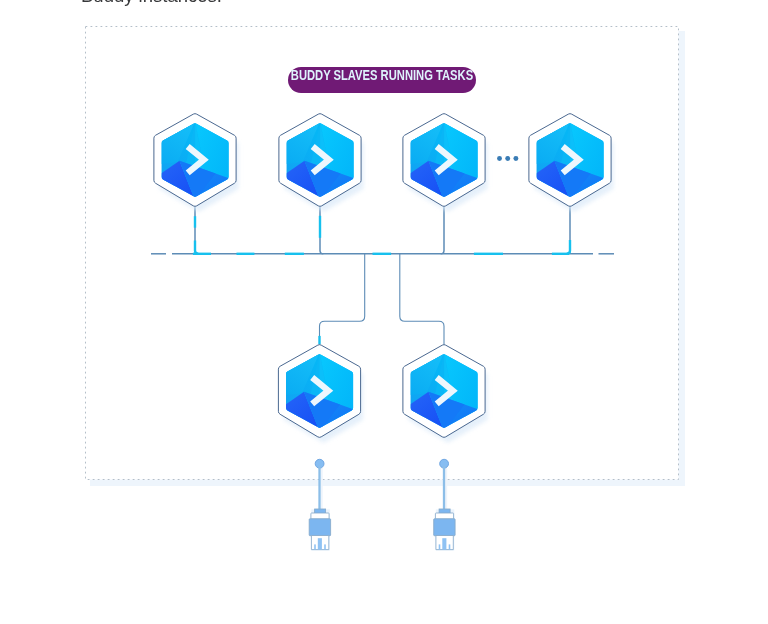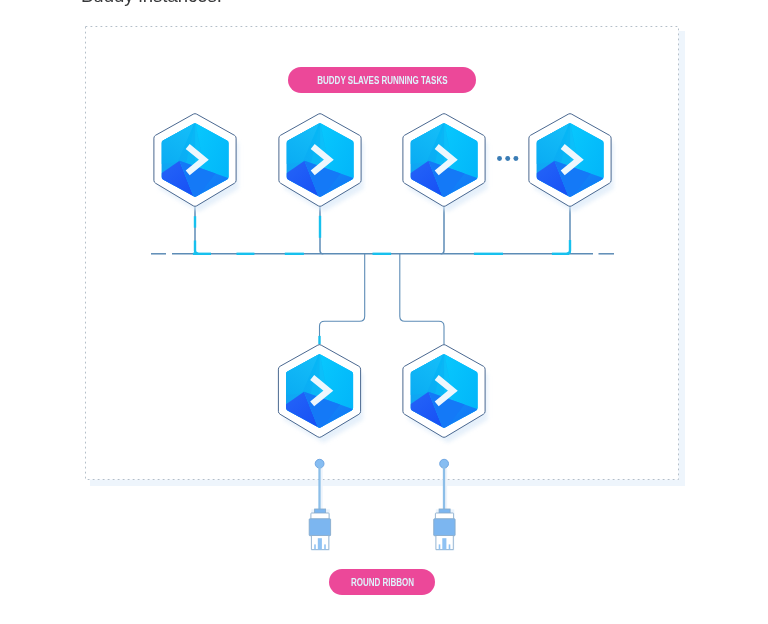--- a/index.html
+++ b/index.html
@@ -1,22 +1,22 @@
 <!DOCTYPE html>
 <html><head>
 <meta charset="utf-8">
 <style>
 html,body{margin:0;padding:0;background:#ffffff;}
 body{width:768px;height:624px;overflow:hidden;font-family:"Liberation Sans",sans-serif;position:relative;}
 .stage{position:absolute;left:0;top:0;width:768px;height:624px;}
 .caption{position:absolute;left:81px;top:-13px;font-size:18.5px;line-height:17px;color:#37383a;white-space:nowrap;}
 .dashbox{position:absolute;left:85px;top:26px;width:594px;height:454px;box-sizing:border-box;}
 .boxshadow{position:absolute;left:90px;top:31px;width:595px;height:455px;background:#eef5fc;}
-.pill{position:absolute;background:#ec4899;border-radius:20px;color:#dff3fc;font-weight:bold;
-  display:flex;align-items:center;justify-content:center;white-space:nowrap;font-size:10px;}
+.pill{position:absolute;background:#701a75;border-radius:20px;color:#dff3fc;font-weight:bold;
+  display:flex;align-items:flex-start;justify-content:center;white-space:nowrap;font-size:14px;}
 .pill span{display:block;transform:scaleX(0.80);}
 #pill-slaves{left:288px;top:67px;width:188px;height:26px;}
 #pill-master{left:288px;top:276px;width:188px;height:26px;}
 #pill-ribbon{left:329px;top:569px;width:106px;height:26px;}
 .svglayer{position:absolute;left:0;top:0;width:768px;height:624px;}
 </style>
 </head>
 <body>
 
 <div class="stage">
@@ -233,16 +233,13 @@
       </g>
       <g>
         <circle cx="499.5" cy="158.5" r="2.45" fill="#3a7cb5"></circle>
         <circle cx="507.7" cy="158.5" r="2.45" fill="#3a7cb5"></circle>
         <circle cx="515.9" cy="158.5" r="2.45" fill="#3a7cb5"></circle>
       </g>
     </svg>
   <div class="pill" id="pill-slaves">
       <span>BUDDY SLAVES RUNNING TASKS</span>
     </div>
-  <div class="pill" id="pill-ribbon">
-      <span>ROUND RIBBON</span>
-    </div>
 </div>
 
 </body></html>

